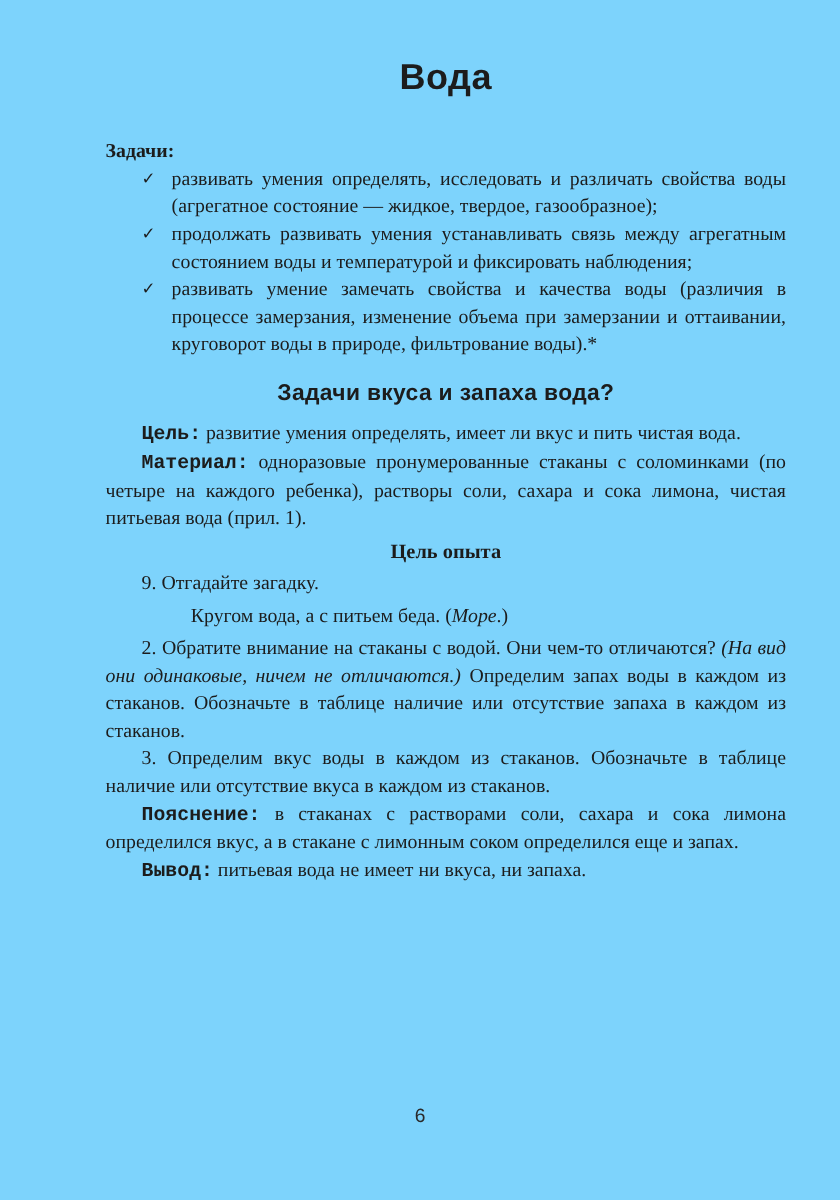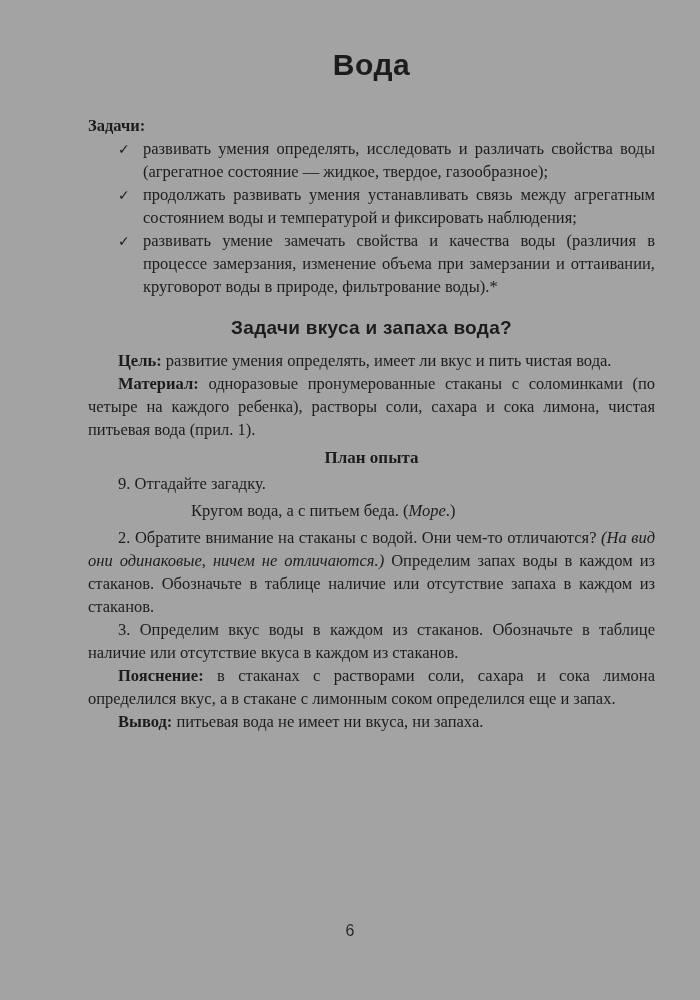--- a/index.html
+++ b/index.html
@@ -12,40 +12,40 @@
     height: 1000px;
     font-family: "Liberation Serif", serif;
     color: #1c1c1c;
   }
   .page {
     position: relative;
     width: 700px;
     height: 1000px;
     box-sizing: border-box;
     padding: 48px 45px 0 88px;
-    background: #a3a3a3;
+    background: #7dd3fc;
     overflow: hidden;
   }
   .doc-title {
     font-family: "Liberation Sans", sans-serif;
     font-weight: 700;
     font-size: 30px;
     line-height: 34px;
     text-align: center;
     margin: 0 0 32px 0;
     letter-spacing: 0.5px;
   }
   .body-text, li.task {
     font-size: 16.5px;
     line-height: 23px;
     text-align: justify;
   }
   p { margin: 0; }
   .indent { text-indent: 30px; }
-  .lead-in { font-weight: 700; }
+  .lead-in { font-weight: 700; font-family: Liberation Mono, monospace; }
   .tasks-label {
     font-weight: 700;
     text-align: left;
   }
   ul.tasks {
     list-style: none;
     margin: 0;
     padding: 0;
   }
   li.task {
@@ -74,21 +74,21 @@
     font-weight: 700;
     font-size: 17px;
     line-height: 23px;
     text-align: center;
     margin: 5px 0 3px 0;
   }
   .riddle {
     font-size: 16.5px;
     line-height: 23px;
     text-align: left;
-    margin: 4px 0 4px 103px;
+    margin: 4px 0 4px 71px;
     text-indent: 0;
   }
   .italic { font-style: italic; }
   .page-number {
     position: absolute;
     bottom: 60px;
     left: 0;
     right: 0;
     text-align: center;
     font-family: "Liberation Sans", sans-serif;
@@ -125,21 +125,21 @@
   <p class="body-text indent">
     <span class="lead-in">Цель:</span>
     <span>развитие умения определять, имеет ли вкус и пить чистая вода.</span>
   </p>
 
   <p class="body-text indent">
     <span class="lead-in">Материал:</span>
     <span>одноразовые пронумерованные стаканы с соломинками (по четыре на каждого ребенка), растворы соли, сахара и сока лимона, чистая питьевая вода (прил. 1).</span>
   </p>
 
-  <h3 class="plan-heading">План опыта</h3>
+  <h3 class="plan-heading">Цель опыта</h3>
 
   <p class="body-text indent">9. Отгадайте загадку.</p>
 
   <p class="riddle">
     <span>Кругом вода, а с питьем беда. (</span><span class="italic">Море</span><span>.)</span>
   </p>
 
 
   <p class="body-text indent">
     <span>2. Обратите внимание на стаканы с водой. Они чем-то отличаются?</span>

